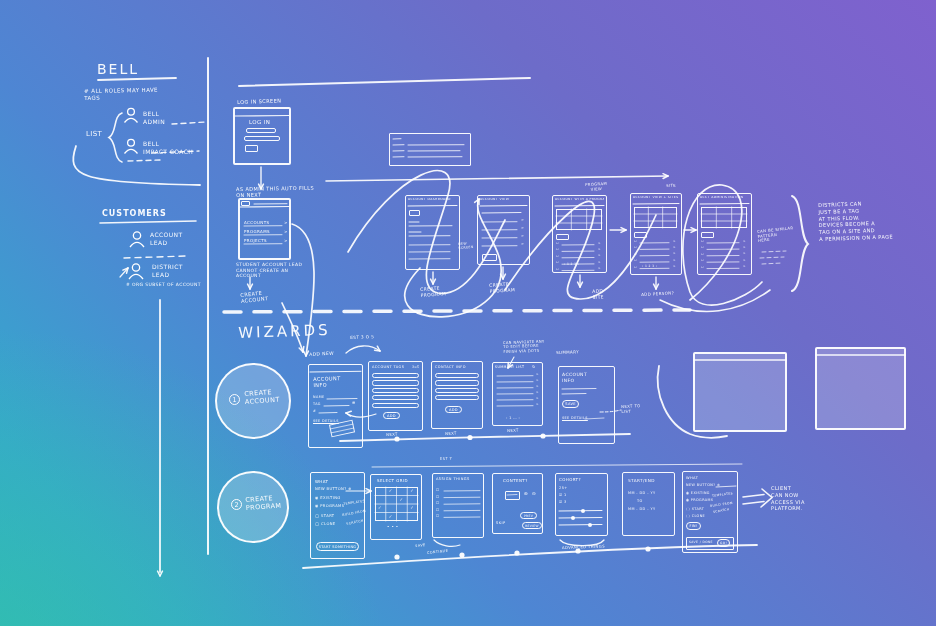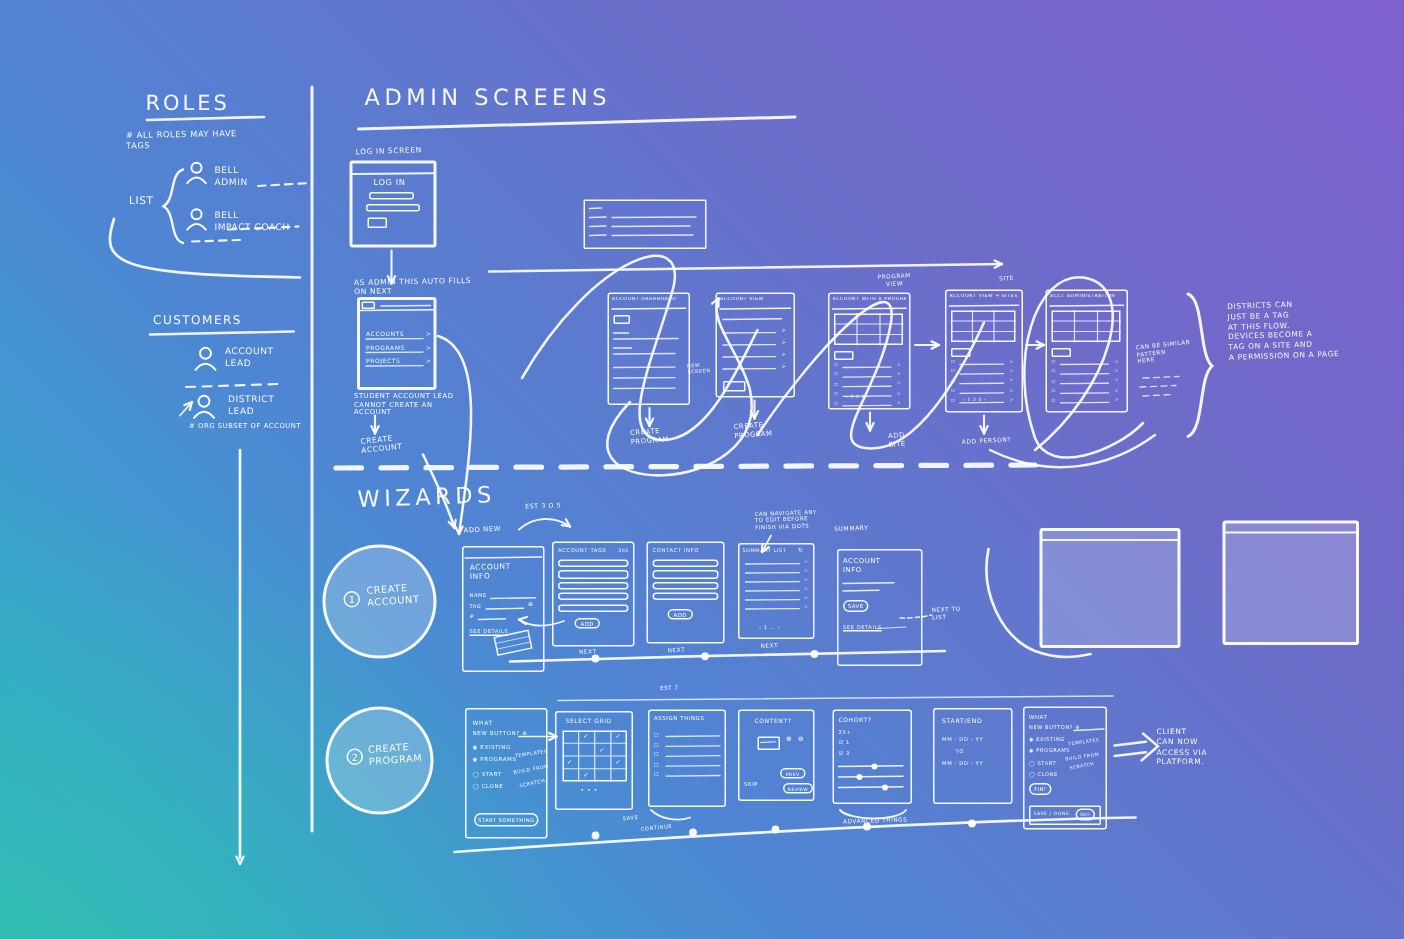--- a/index.html
+++ b/index.html
@@ -225,35 +225,34 @@
       <line x1="743" y1="504" x2="764" y2="501.5" stroke="#fff" stroke-width="1.6" stroke-linecap="round" opacity="0.92"></line>
       <path d="M762,489 L772,497.5 L761,507" fill="none" stroke="#fff" stroke-width="1.6" stroke-linecap="round" opacity="0.92"></path>
       <path d="M303,568 C420,560 600,548 757,545" fill="none" stroke="#fff" stroke-width="1.8" stroke-linecap="round" opacity="0.92"></path>
       <circle cx="397" cy="557" r="2.6" fill="#fff" opacity="0.95"></circle>
       <circle cx="462" cy="555" r="2.6" fill="#fff" opacity="0.95"></circle>
       <circle cx="517" cy="553" r="2.6" fill="#fff" opacity="0.95"></circle>
       <circle cx="578" cy="551" r="2.6" fill="#fff" opacity="0.95"></circle>
       <circle cx="648" cy="549" r="2.6" fill="#fff" opacity="0.95"></circle>
       <path d="M434,540 C440,546 452,548 460,545" fill="none" stroke="#fff" stroke-width="1.2" stroke-linecap="round" opacity="0.92"></path>
     </svg>
-    <div class="t" style="left: 97px; top: 61px; font-size: 14px; letter-spacing: 2px;">ROLES</div>
+    <div class="t" style="left: 97px; top: 61px; font-size: 14px; letter-spacing: 2px;">BELL</div>
     <div class="t" style="left: 84px; top: 88px; font-size: 5.5px; width: 112px; transform: rotate(-1deg);"># ALL ROLES MAY HAVE
 TAGS</div>
     <div class="t" style="left: 86px; top: 130px; font-size: 7px;">LIST</div>
     <div class="t" style="left: 143px; top: 110px; font-size: 6px;">BELL
 ADMIN</div>
     <div class="t" style="left: 143px; top: 140px; font-size: 6px;">BELL
 IMPACT COACH</div>
-    <div class="t" style="left: 102px; top: 209px; font-size: 8px; letter-spacing: 1px;">CUSTOMERS</div>
+    <div class="t" style="left: 102px; top: 209px; font-size: 8px; letter-spacing: 1px; font-weight: bold;">CUSTOMERS</div>
     <div class="t" style="left: 150px; top: 231px; font-size: 6px;">ACCOUNT
 LEAD</div>
     <div class="t" style="left: 152px; top: 263px; font-size: 6px;">DISTRICT
 LEAD</div>
     <div class="t" style="left: 126px; top: 282px; font-size: 4.5px;"># ORG SUBSET OF ACCOUNT</div>
-    <div class="t" style="left: 243px; top: 56px; font-size: 15px; letter-spacing: 3px;">ADMIN SCREENS</div>
     <div class="t" style="left: 237px; top: 99px; font-size: 5px; transform: rotate(-2deg);">LOG IN SCREEN</div>
     <div class="bx" style="left: 233px; top: 107px; width: 58px; height: 58px; border-width: 2px;"></div>
     <div class="t" style="left: 249px; top: 119px; font-size: 5.5px;">LOG IN</div>
     <div class="bx" style="left: 246px; top: 128px; width: 30px; height: 5px; border-width: 1.1px; border-radius: 2px;"></div>
     <div class="bx" style="left: 244px; top: 136px; width: 36px; height: 5px; border-width: 1.1px; border-radius: 2px;"></div>
     <div class="bx" style="left: 245px; top: 145px; width: 13px; height: 7px; border-width: 1.1px; border-radius: 1px;"></div>
     <div class="bx" style="left: 389px; top: 133px; width: 82px; height: 33px; border-width: 1.2px; border-radius: 1px;"></div>
     <div class="t" style="left: 236px; top: 186px; font-size: 5px; transform: rotate(-1deg);">AS ADMIN THIS AUTO FILLS
 ON NEXT</div>
     <div class="bx" style="left: 238px; top: 198px; width: 53px; height: 62px; border-width: 2px;"></div>

